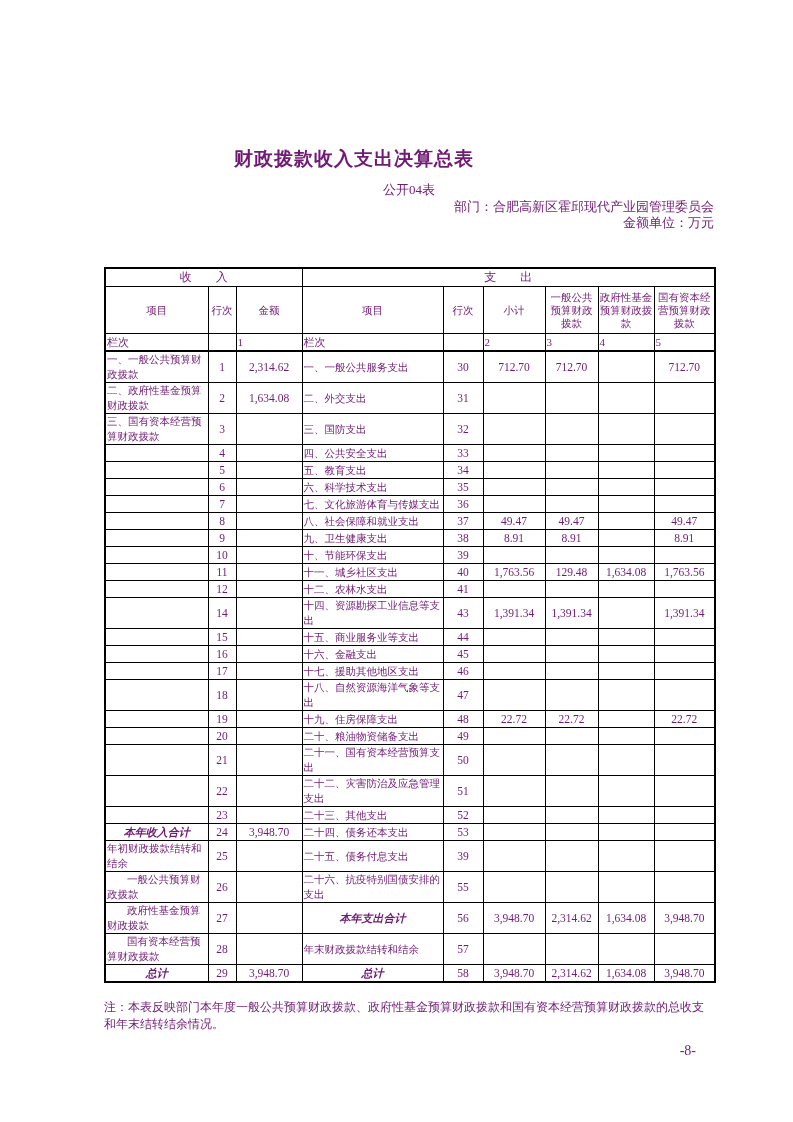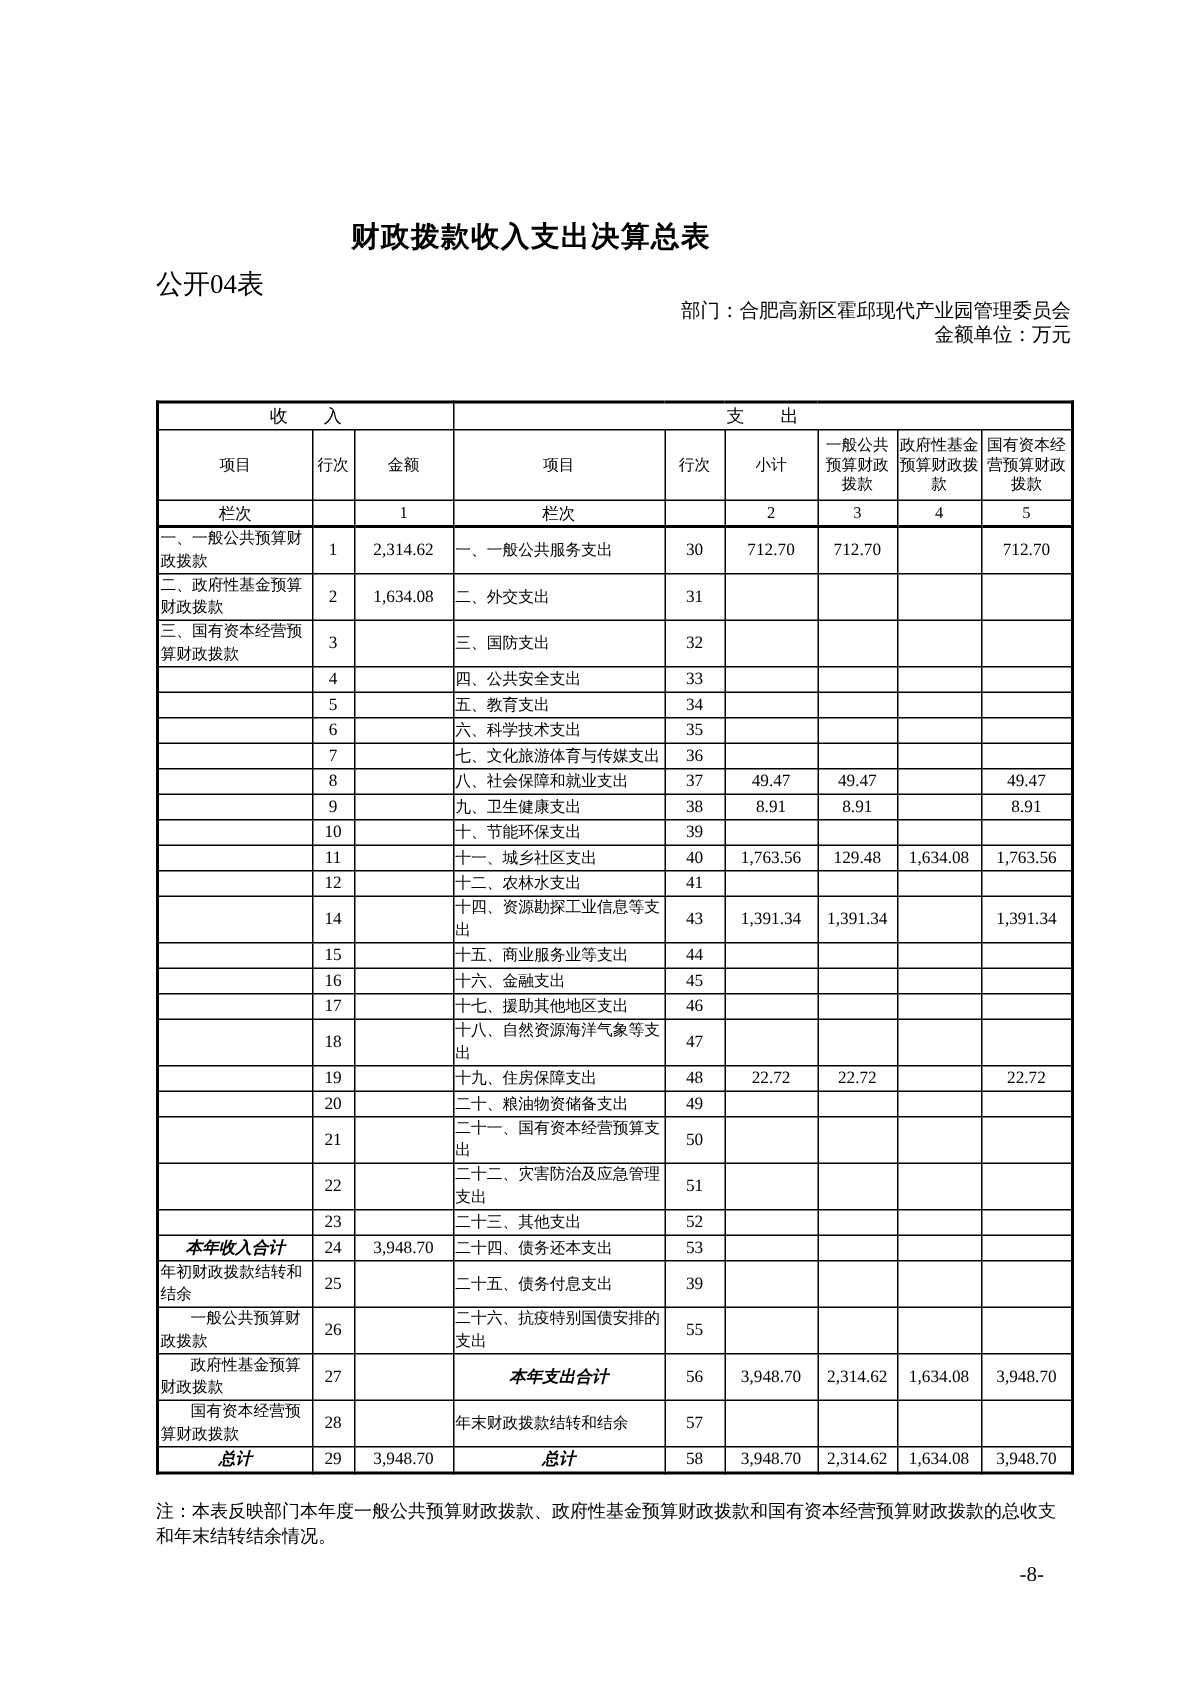--- a/index.html
+++ b/index.html
@@ -1,42 +1,42 @@
 <!DOCTYPE html>
 <html><head>
 <meta charset="utf-8">
 <style>
   html,body{margin:0;padding:0;background:#ffffff;}
   .page{
     width:793px;height:1067px;background:#ffffff;position:relative;
-    font-family:"Liberation Serif","DejaVu Serif",serif;color:#000000;
+    font-family:"Liberation Serif","DejaVu Serif",serif;color:#701a75;
     overflow:hidden;
   }
   .content{position:absolute;left:104px;top:147px;width:610px;}
   .title{
     font-family:"Liberation Sans","DejaVu Sans",sans-serif;
     font-weight:bold;font-size:19px;line-height:24px;margin:0;
     text-align:center;position:relative;left:-55px;letter-spacing:1px;
   }
-  .doc-code{text-align:left;font-size:18px;line-height:15px;margin-top:11px;}
+  .doc-code{text-align:center;font-size:13px;line-height:15px;margin-top:11px;}
   .meta-row{
     display:flex;justify-content:space-between;align-items:flex-end;
     font-size:13px;line-height:16px;margin-top:2px;margin-bottom:4px;flex-direction:column;
   }
   table.fiscal{
     border-collapse:collapse;table-layout:fixed;width:610px;
     border:2px solid #000;font-size:10.5px;margin-top:36px;
   }
   .fiscal th,.fiscal td{
     border:1px solid #000;padding:0 1px;vertical-align:middle;
     font-weight:normal;overflow:hidden;word-break:break-all;
   }
   .r-span th{height:17px;font-size:12px;text-align:center;}
   .r-cols th{height:46px;text-align:center;line-height:13px;font-size:10.5px;}
-  .r-lanci td{height:16px;text-align:center;border-bottom:2px solid #000;font-size:11px;}
+  .r-lanci td{height:16px;text-align:left;border-bottom:2px solid #000;font-size:11px;}
   tbody td{height:16px;line-height:15px;}
   td.item{text-align:left;}
   td.num,td.amt{text-align:center;font-size:11.5px;font-family:"Liberation Serif","DejaVu Serif",serif;}
   td.boldc{
     text-align:center;font-weight:bold;text-indent:0;
     font-family:"Liberation Sans","DejaVu Sans",sans-serif;font-size:11px;font-style:italic;
   }
   td.ind{text-indent:1.9em;}
   .note{font-size:12px;line-height:17px;margin-top:16px;word-break:break-all;}
   .page-number{text-align:right;padding-right:18px;font-size:14px;margin-top:10px;}

